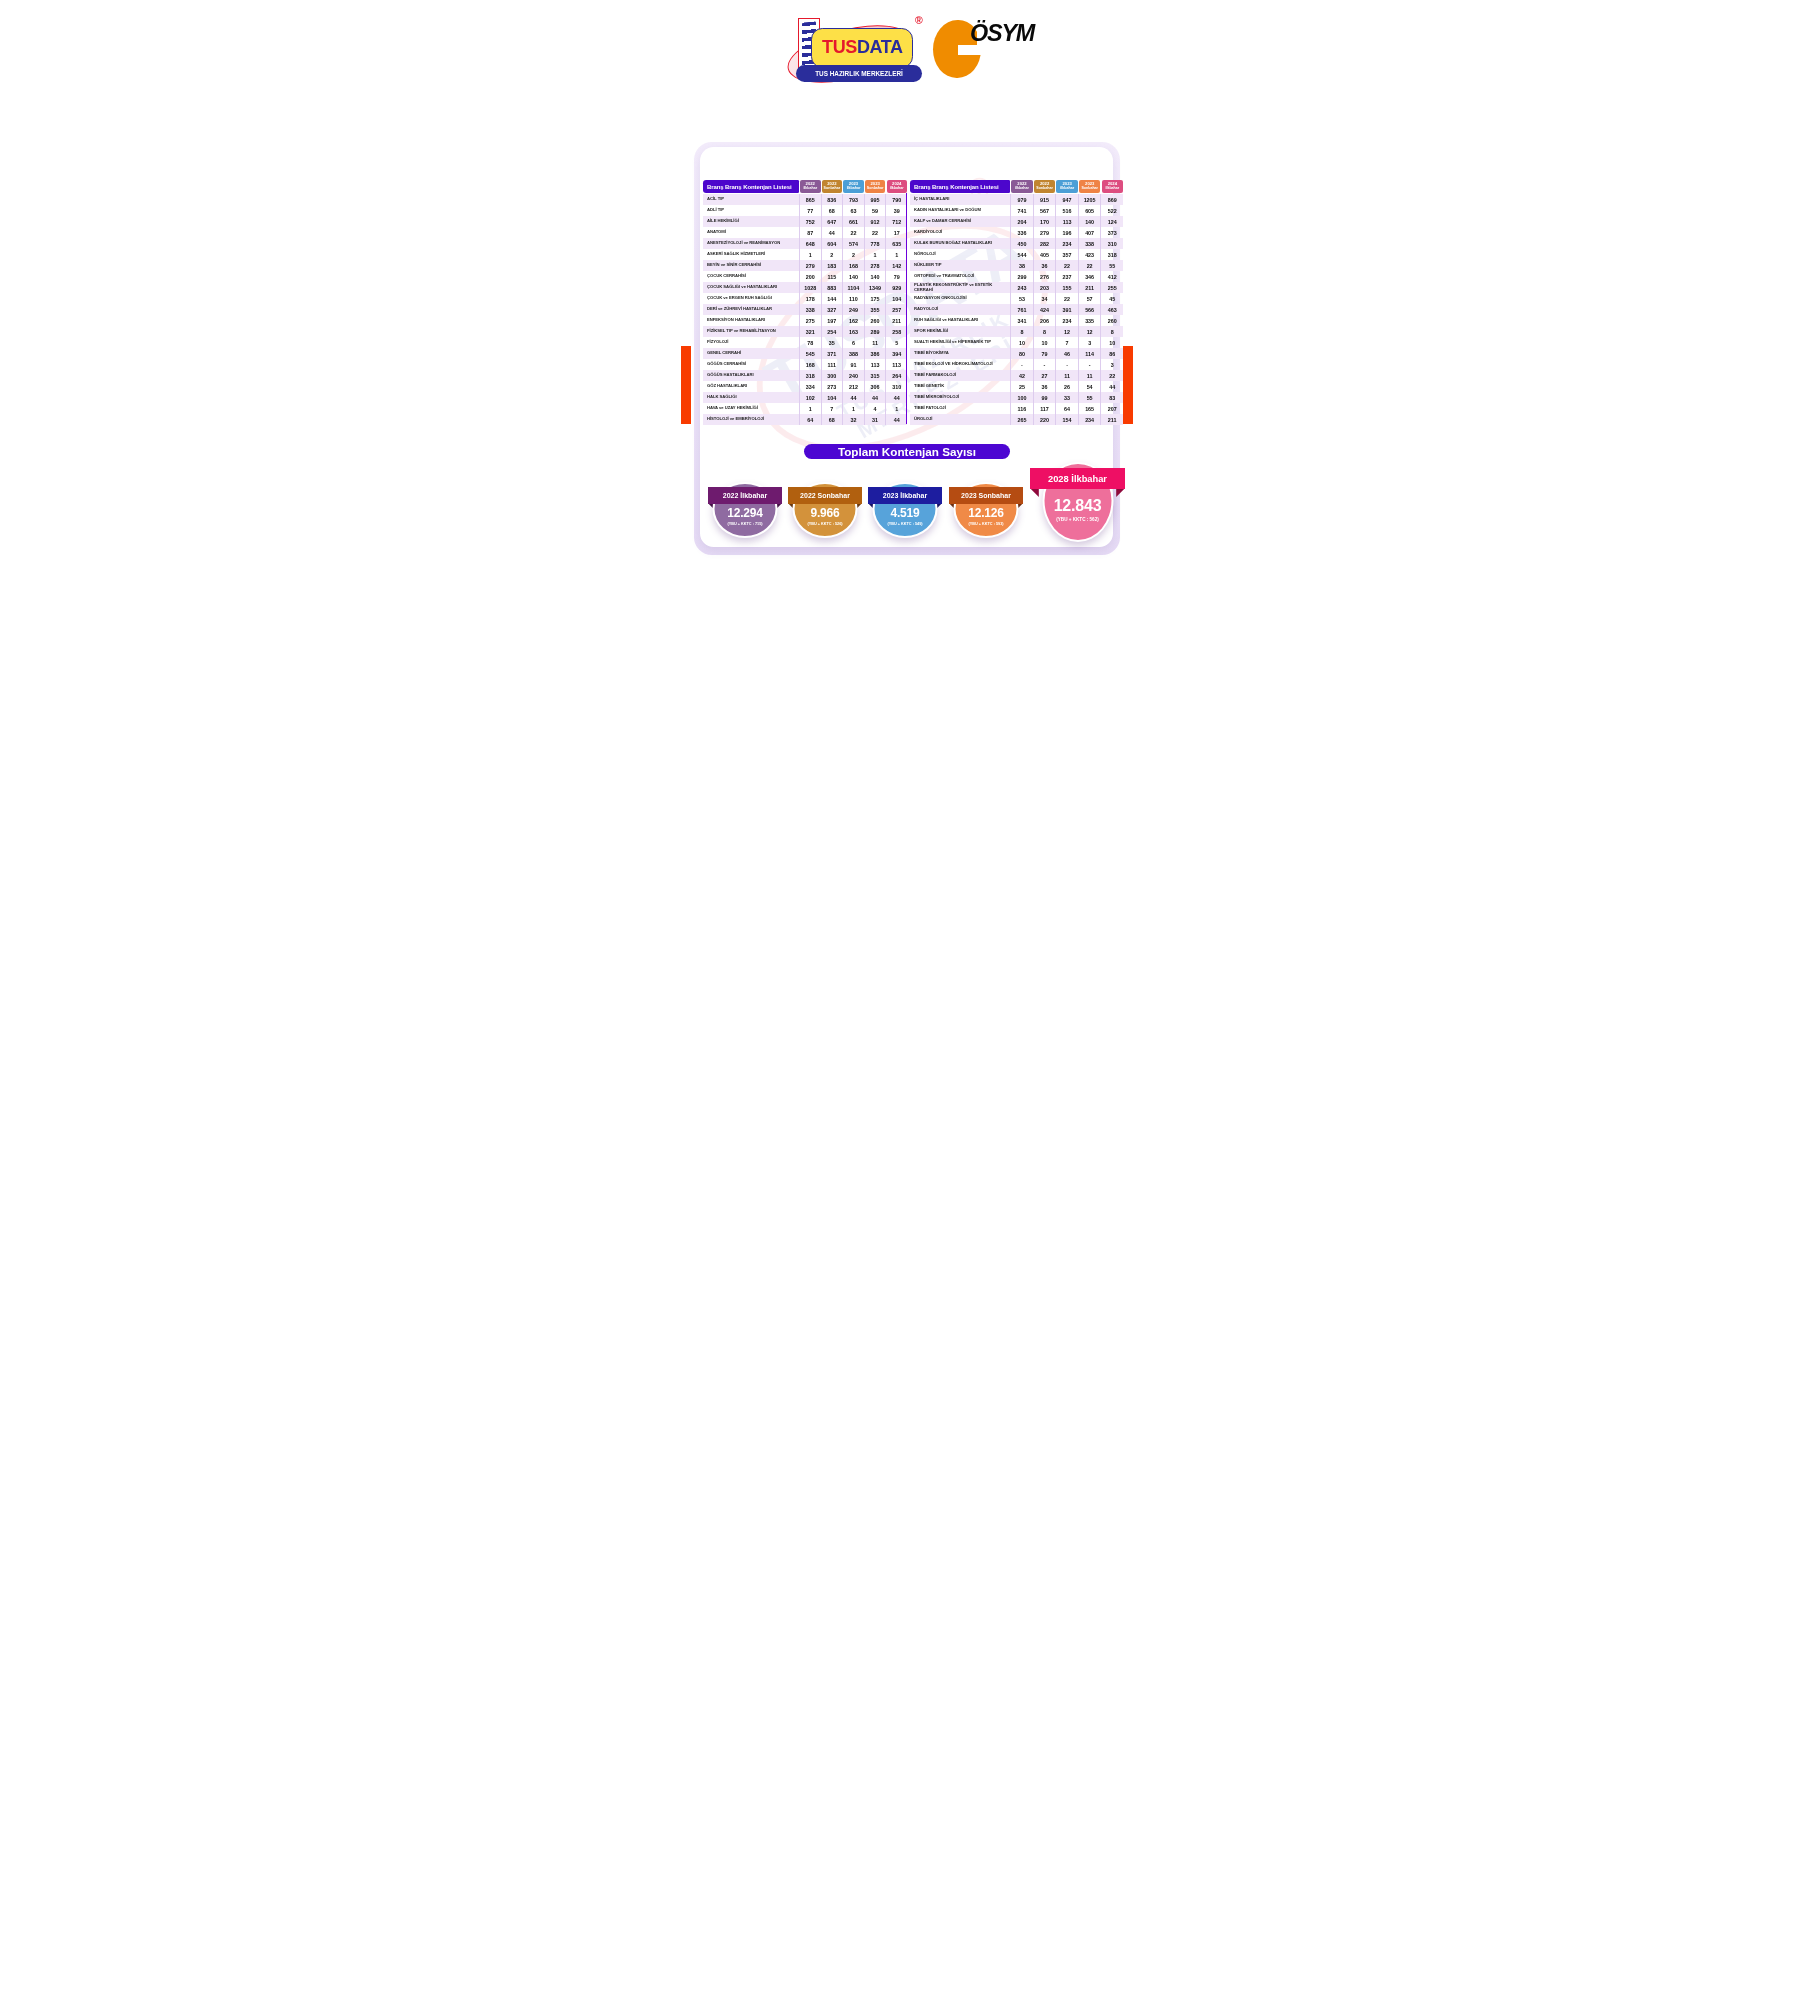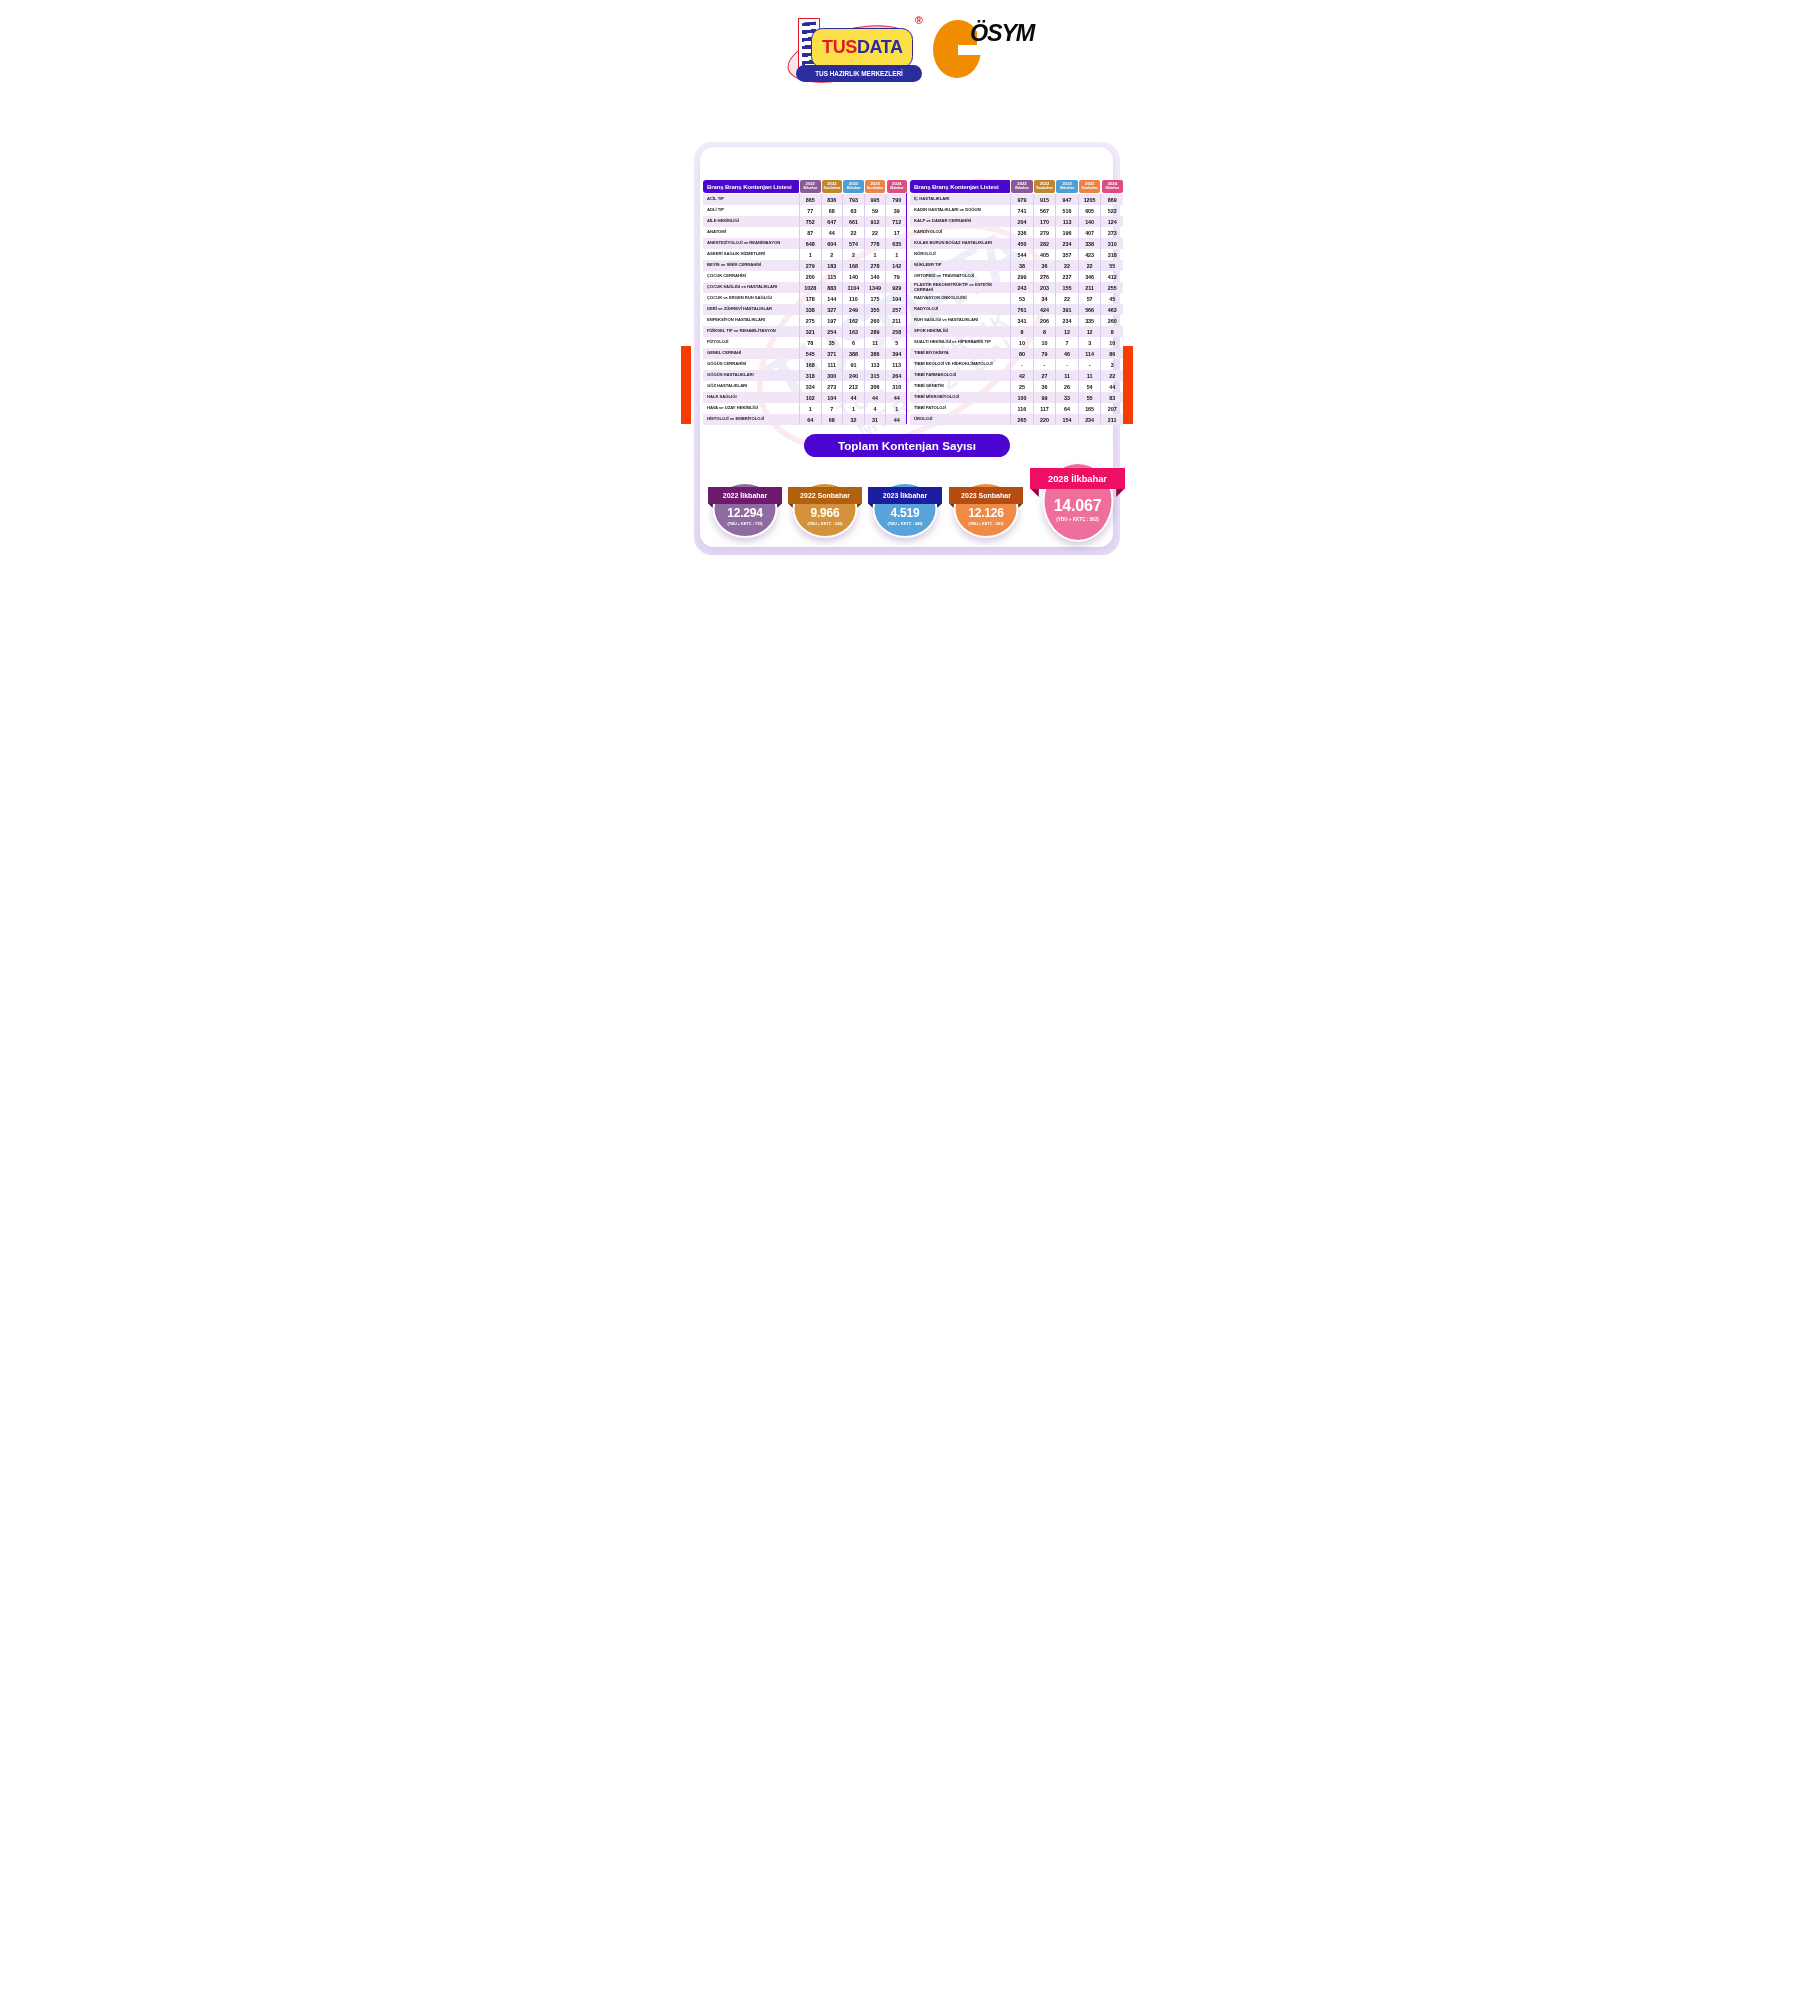--- a/index.html
+++ b/index.html
@@ -56,21 +56,21 @@
   .trows{margin-top:1.2px;}
   .trow{display:flex;height:11px;align-items:stretch;}
   .trow.odd{background:#f1e6f8;}
   .tlabel{width:47%;display:flex;align-items:center;padding-left:4px;box-sizing:border-box;
     font-size:4.2px;font-weight:bold;color:#242424;line-height:1.08;letter-spacing:-0.04px;}
   .tval{flex:1;display:flex;align-items:center;justify-content:center;font-size:5.4px;font-weight:bold;color:#101010;
     border-left:0.4px solid #ddccee;}
   .tables-divider{position:absolute;left:226px;top:193px;width:1.2px;height:231px;background:#6d00db;z-index:6;}
 
   
-  .totals-pill{position:absolute;left:124px;top:434px;width:206px;height:23px;background:#4d06d2;border-radius:12px;
+  .totals-pill{position:absolute;left:124px;top:444px;width:206px;height:15px;background:#4d06d2;border-radius:12px;
     display:flex;align-items:center;justify-content:center;color:#fff;font-weight:bold;font-size:11.7px;z-index:5;}
 
   .badge{position:absolute;z-index:7;height:60px;}
   .badge .egg{position:absolute;left:50%;transform:translateX(-50%);top:0;width:65px;height:56px;background:var(--body);
     border:2px solid #fff;border-radius:50%/48% 48% 52% 52%;box-sizing:border-box;box-shadow:0 4px 7.3px rgba(90,50,130,.25);z-index:2;}
   .badge .hdr{position:absolute;left:0;right:0;top:4.8px;height:17px;background:var(--hdr);color:#fff;font-weight:bold;font-size:7px;
     display:flex;align-items:center;justify-content:center;z-index:3;}
   .badge .fold{position:absolute;width:6.4px;height:6.4px;background:var(--hdr);filter:brightness(.6);top:22px;z-index:1;}
   .badge .fold-l{left:0.8px;clip-path:polygon(0 0,100% 0,100% 100%);}
   .badge .fold-r{right:0.8px;clip-path:polygon(0 0,100% 0,0 100%);}
@@ -554,21 +554,21 @@
         <div class="egg"></div>
         <div class="hdr">2023 Sonbahar</div>
         <div class="num">12.126</div>
         <div class="note">(YBU + KKTC : 593)</div>
       </div>
       <div class="badge badge-big" style="left: 350px; top: 462px; width: 95px; --hdr: #ee0f64; --body: #ee6f9b;">
         <div class="fold fold-l"></div>
         <div class="fold fold-r"></div>
         <div class="egg"></div>
         <div class="hdr">2028 İlkbahar</div>
-        <div class="num">14.067</div>
+        <div class="num">12.843</div>
         <div class="note">(YBU + KKTC : 562)</div>
       </div>
     </div>
 
   <div class="side-bar side-bar-left"></div>
   <div class="side-bar side-bar-right"></div>
 
 </div>
 
 

